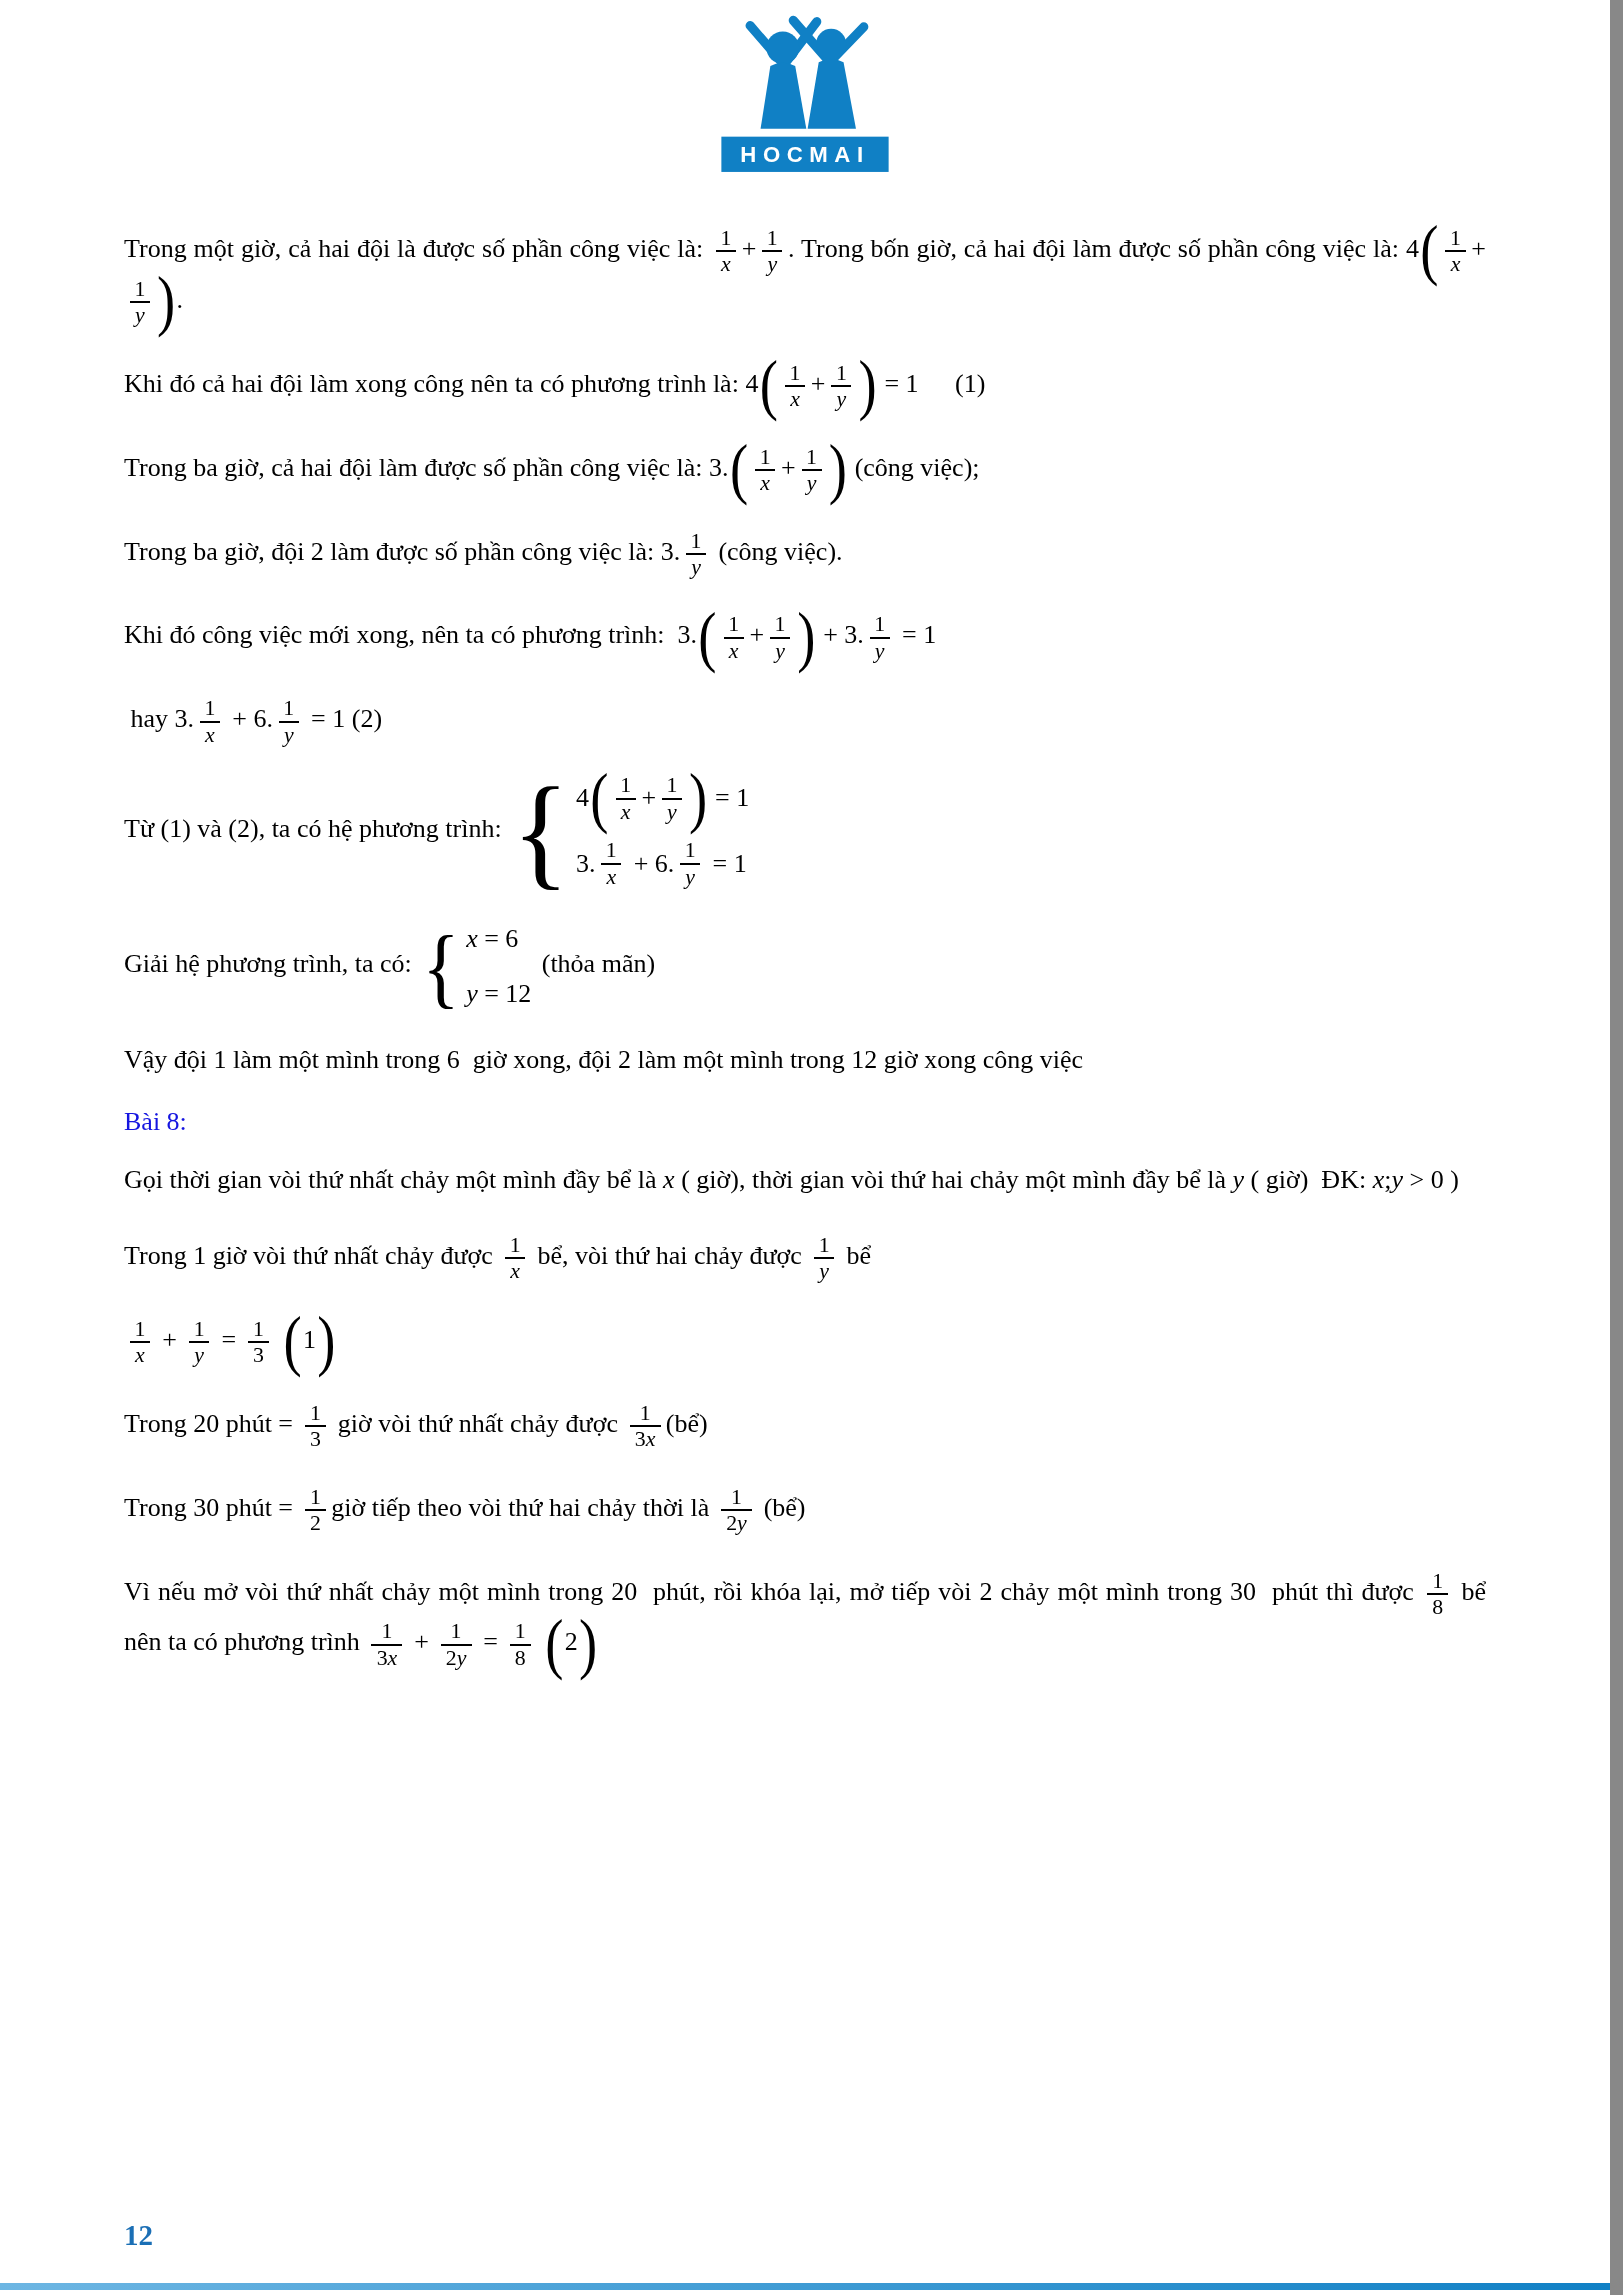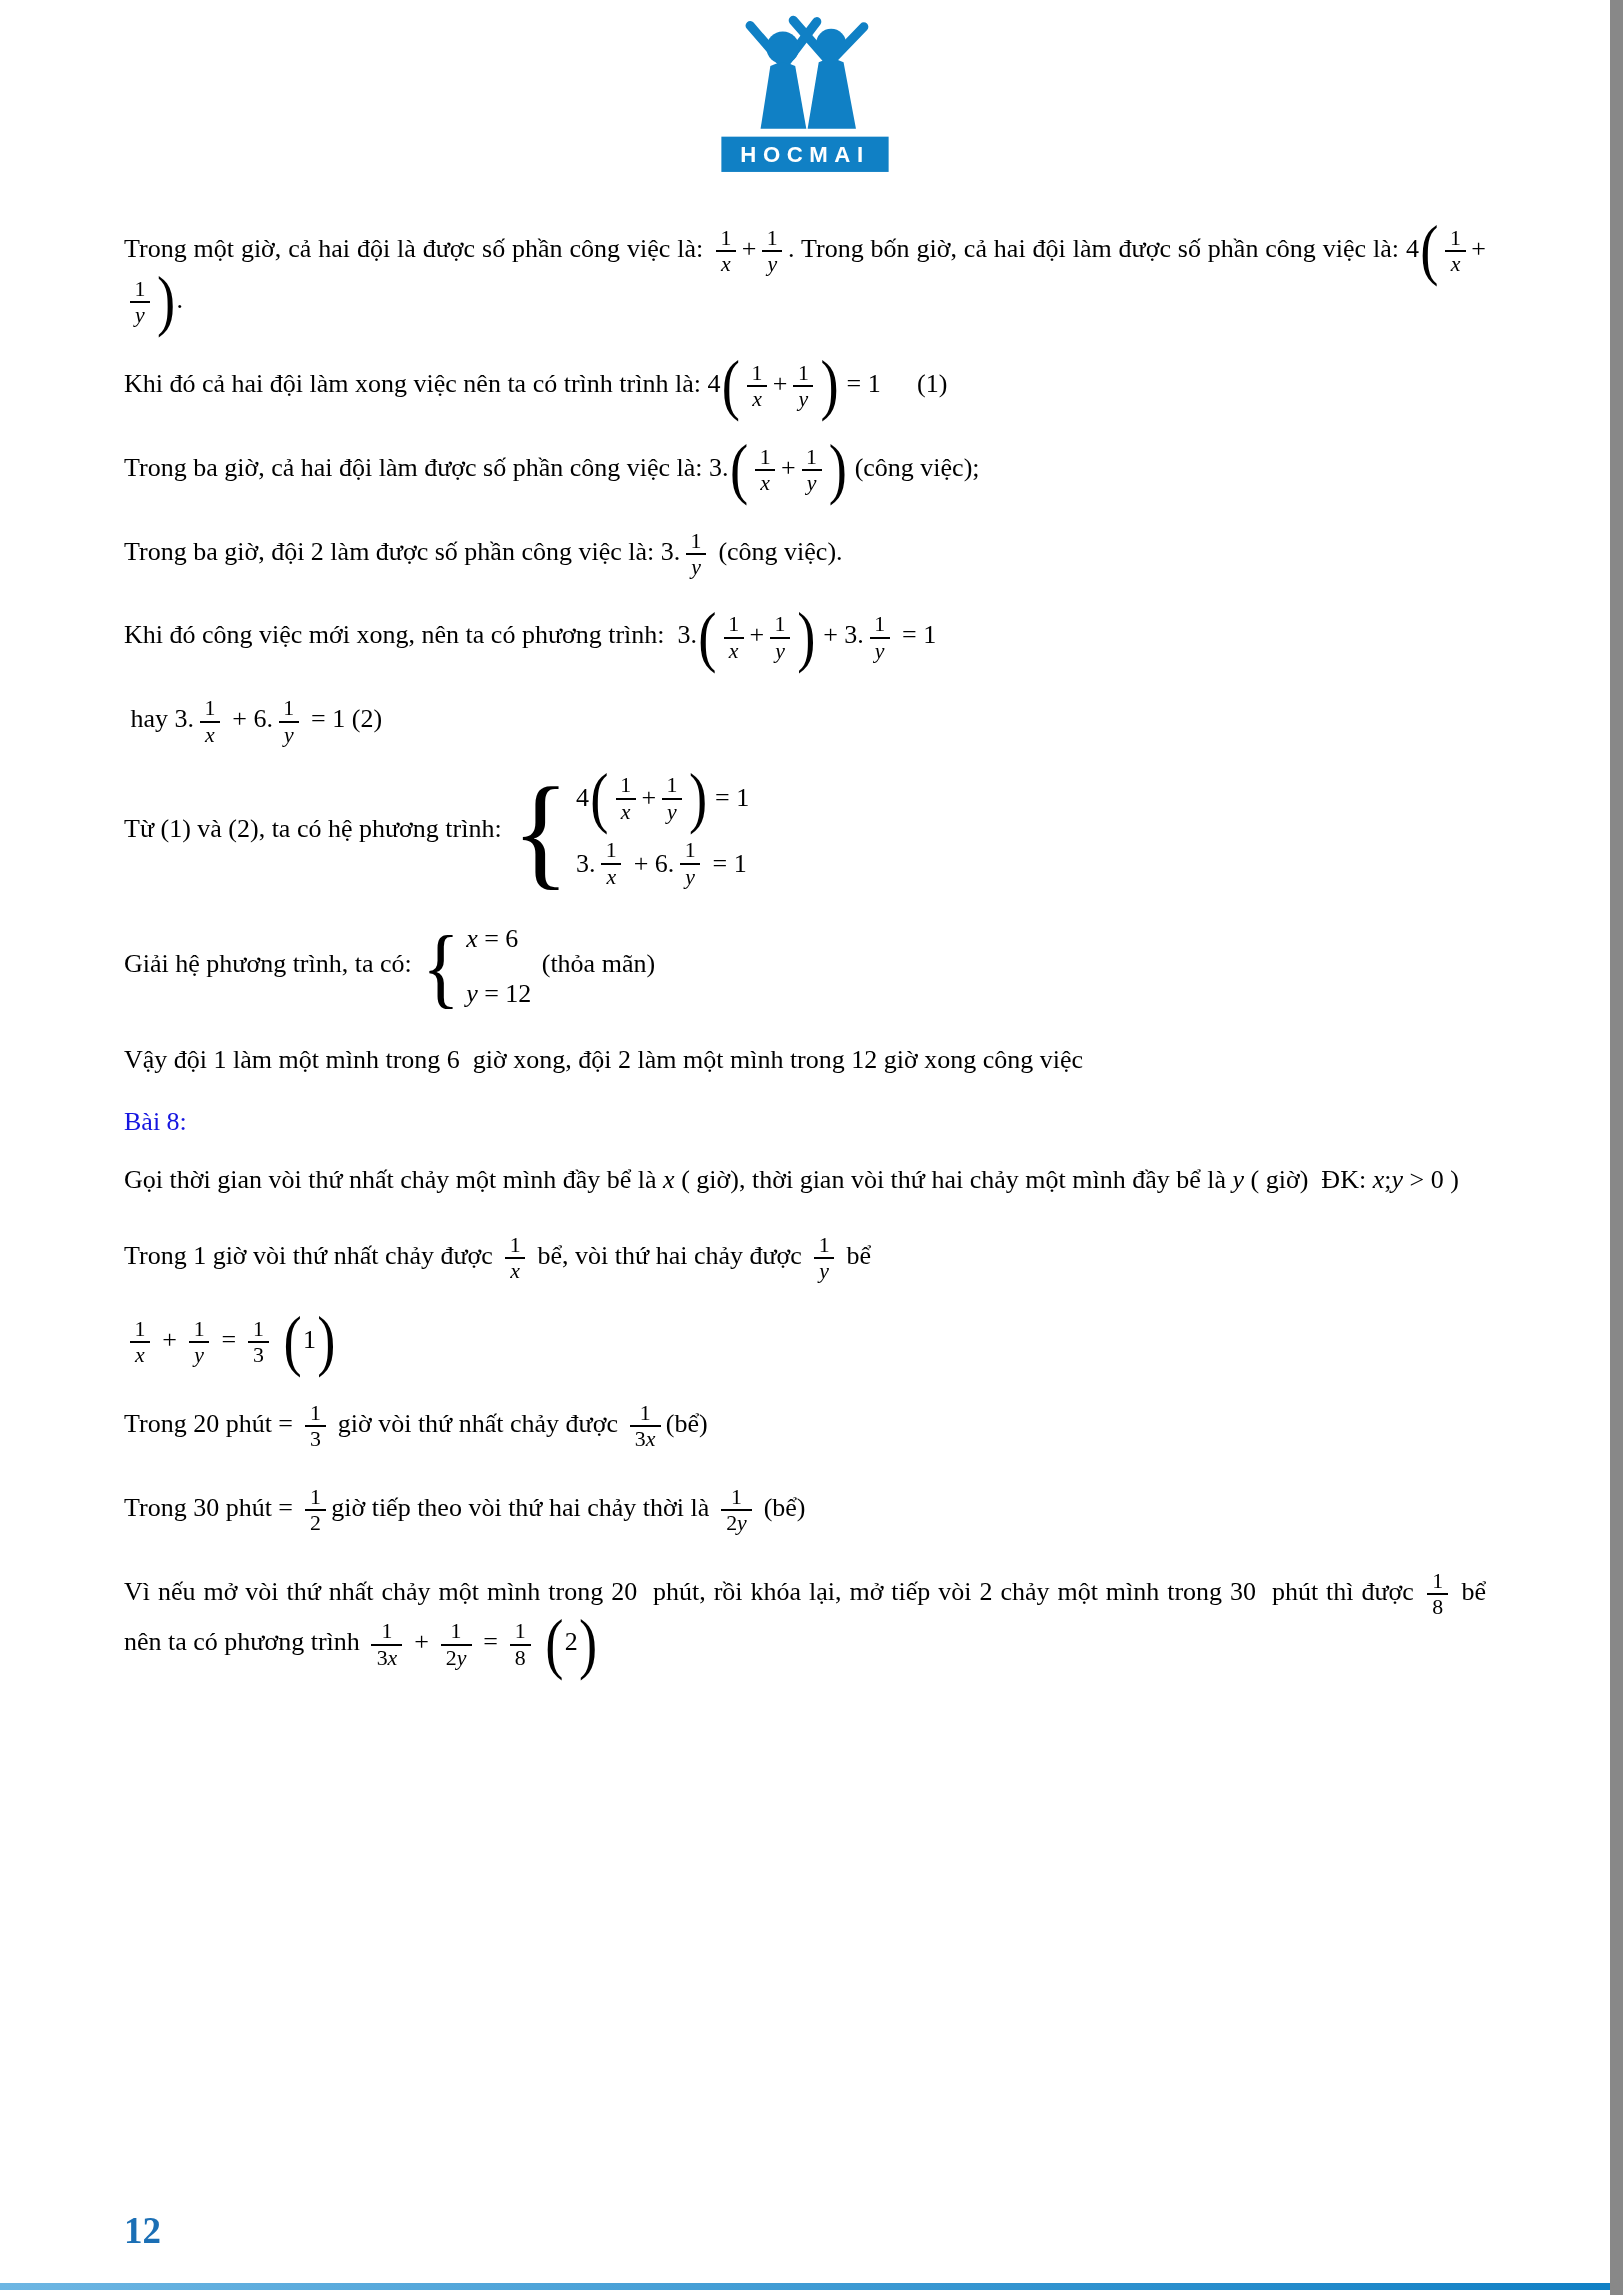--- a/index.html
+++ b/index.html
@@ -37,21 +37,21 @@
   .brace{
     display:inline-block;line-height:0;vertical-align:middle;
     font-size:3.0em;transform:scaleY(1.15);margin-right:6.5px;
     font-family:"Liberation Serif",serif;
   }
   .brace.big{font-size:4.6em;transform:scaleY(1.05);}
   .sp{display:inline-block;}
   .page-number{
     position:absolute;left:124px;bottom:43px;
     color:var(--page_number_blue,#1b6fb5);
-    font-weight:bold;font-size:37px;
+    font-weight:bold;font-size:29px;
     font-family:"Liberation Serif","DejaVu Serif",serif;
   }
   .footer-bar{
     position:absolute;left:0;right:0;bottom:5.2px;height:6.5px;
     background:linear-gradient(90deg,#6db6e3,var(--footer_bar_blue,#1080c5));
   }
   .logo-box-text{letter-spacing:10px;}
 </style>
 </head>
 <body>
@@ -82,21 +82,21 @@
         </span><span class="math">+</span><span class="frac">
           <span class="num">1</span>
           <span class="den"><i>y</i></span>
         </span><span class="txt">. Trong bốn giờ, cả hai đội làm được số phần công việc là: </span><span class="math">4</span><span class="bigp">(</span><span class="frac">
           <span class="num">1</span>
           <span class="den"><i>x</i></span>
         </span><span class="math">+</span><span class="frac">
           <span class="num">1</span>
           <span class="den"><i>y</i></span>
         </span><span class="bigp">)</span><span class="txt">.</span></div>
-      <div class="para "><span class="txt">Khi đó cả hai đội làm xong việc nên ta có trình trình là: </span><span class="math">4</span><span class="bigp">(</span><span class="frac">
+      <div class="para "><span class="txt">Khi đó cả hai đội làm xong công nên ta có phương trình là: </span><span class="math">4</span><span class="bigp">(</span><span class="frac">
           <span class="num">1</span>
           <span class="den"><i>x</i></span>
         </span><span class="math">+</span><span class="frac">
           <span class="num">1</span>
           <span class="den"><i>y</i></span>
         </span><span class="bigp">)</span><span class="math"> = 1</span><span class="sp" style="width:1.4em"></span><span class="txt">(1)</span></div>
       <div class="para "><span class="txt">Trong ba giờ, cả hai đội làm được số phần công việc là: </span><span class="math">3.</span><span class="bigp">(</span><span class="frac">
           <span class="num">1</span>
           <span class="den"><i>x</i></span>
         </span><span class="math">+</span><span class="frac">

